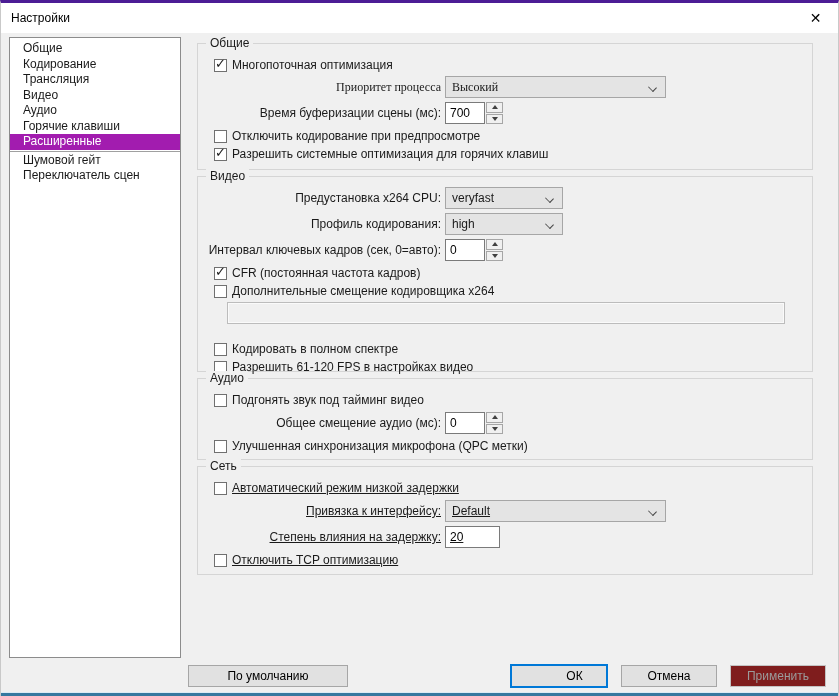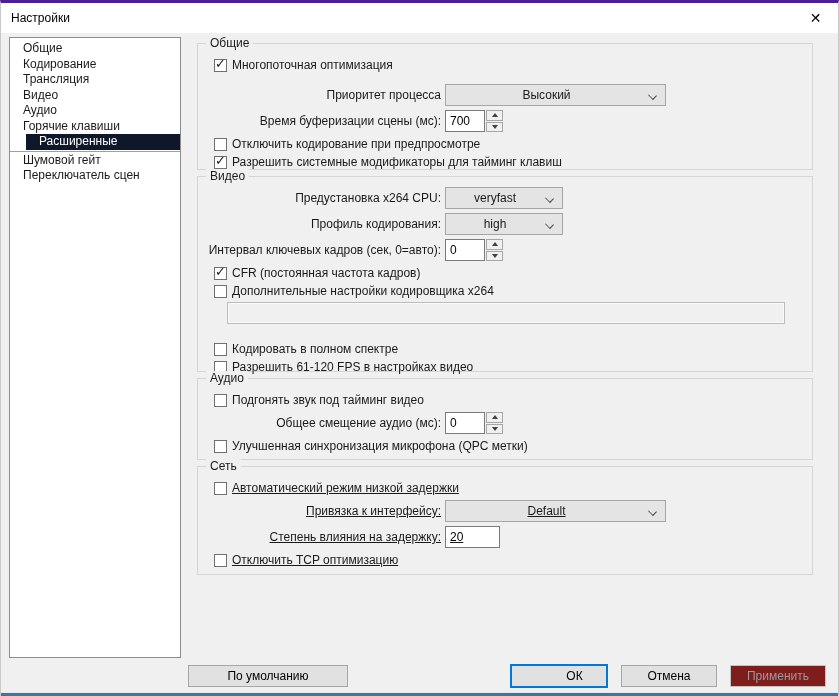--- a/index.html
+++ b/index.html
@@ -35,21 +35,21 @@
   .sidebar {
     position:absolute; left:8px; top:34px; width:172px; height:621px;
     background:#ffffff; border:1px solid #8c8c8c;
     padding-top:3px;
     overflow:hidden;
   }
   .side-item {
     height:15.5px; line-height:15.5px;
     padding-left:13px; white-space:nowrap;
   }
-  .side-item.selected { background:#0f172a; color:#ffffff;margin-left:16px; }
+  .side-item.selected { background:#a21caf; color:#ffffff; }
   .side-sep { height:1px; background:#a0a0a0; margin:1px 0; }
   
   .main { position:absolute; left:196px; top:40px; width:616px; }
   .group {
     position:relative;
     border:1px solid #d5d5d5;
     margin-bottom:6px;
     padding-bottom:8px;
   }
   .group-title {
@@ -74,21 +74,21 @@
   }
   .cb .check {
     position:absolute; left:0px; top:-3px;
     font-size:13px; color:#1a1a1a; line-height:14px;
   }
   .cb-label { white-space:nowrap; }
 
   .combo {
     height:22px; background:#e4e4e4; border:1px solid #a6a6a6;
     display:flex; align-items:center; padding:0 24px 0 6px;
-    position:relative; white-space:nowrap;justify-content:center;
+    position:relative; white-space:nowrap;
   }
   .combo.w-wide  { width:221px; }
   .combo.w-small { width:118px; }
   .chevron {
     position:absolute; right:9px; top:7px;
     width:7px; height:7px;
     border-right:1px solid #444; border-bottom:1px solid #444;
     transform:rotate(45deg) scaleY(0.8);
   }
   .spinner { display:flex; align-items:stretch; height:22px; }
@@ -129,21 +129,21 @@
   .btn-ok     { left:509px; top:661px; width:98px; height:24px; border:2px solid #0078d7;padding-left:31px; }
   .btn-cancel { left:620px; top:662px; width:96px; }
   .btn-apply  { left:729px; top:662px; width:96px; background:#7f1d1d; border-color:#c3c3c3; color:#9b9b9b; }
   
   .accent-border-light { position:absolute; left:0; right:0; bottom:3px; height:1px; background:#dcebf5; }
   .accent-border { position:absolute; left:0; right:0; bottom:0; height:3px; background:#36789f; }
 
   
   .mt14 { margin-top:14px; }
   .mt10 { margin-top:10px; }
-  .mt8  { margin-top:12px; }
+  .mt8  { margin-top:4px;font-family:Liberation Serif, serif; }
   .mt5  { margin-top:5px; }
   .mt4  { margin-top:4px; }
   .mt9  { margin-top:18px; }
 </style>
 </head>
 <body>
 
 <div class="window">
 
   <div class="titlebar">
@@ -203,21 +203,21 @@
 
       <div class="cb-row mt5">
         <span class="cb"></span>
         <span class="cb-label">Отключить кодирование при предпросмотре</span>
       </div>
 
       <div class="cb-row mt4">
         <span class="cb">
             <span class="check">✓</span>
           </span>
-        <span class="cb-label">Разрешить системные модификаторы для тайминг клавиш</span>
+        <span class="cb-label">Разрешить системные оптимизация для горячих клавиш</span>
       </div>
     </div>
 
     <div class="group g-video">
       <span class="group-title">Видео</span>
 
       <div class="form-row mt10">
         <span class="form-label">Предустановка x264 CPU:</span>
         <div class="combo w-small">
           <span>veryfast</span>
@@ -250,21 +250,21 @@
 
       <div class="cb-row mt5">
         <span class="cb">
             <span class="check">✓</span>
           </span>
         <span class="cb-label">CFR (постоянная частота кадров)</span>
       </div>
 
       <div class="cb-row mt4">
         <span class="cb"></span>
-        <span class="cb-label">Дополнительные настройки кодировщика x264</span>
+        <span class="cb-label">Дополнительные смещение кодировщика x264</span>
       </div>
 
       <div class="form-row mt4">
         <input class="text-input x264-input" value="" style="">
       </div>
 
       <div class="cb-row mt9">
         <span class="cb"></span>
         <span class="cb-label">Кодировать в полном спектре</span>
       </div>

